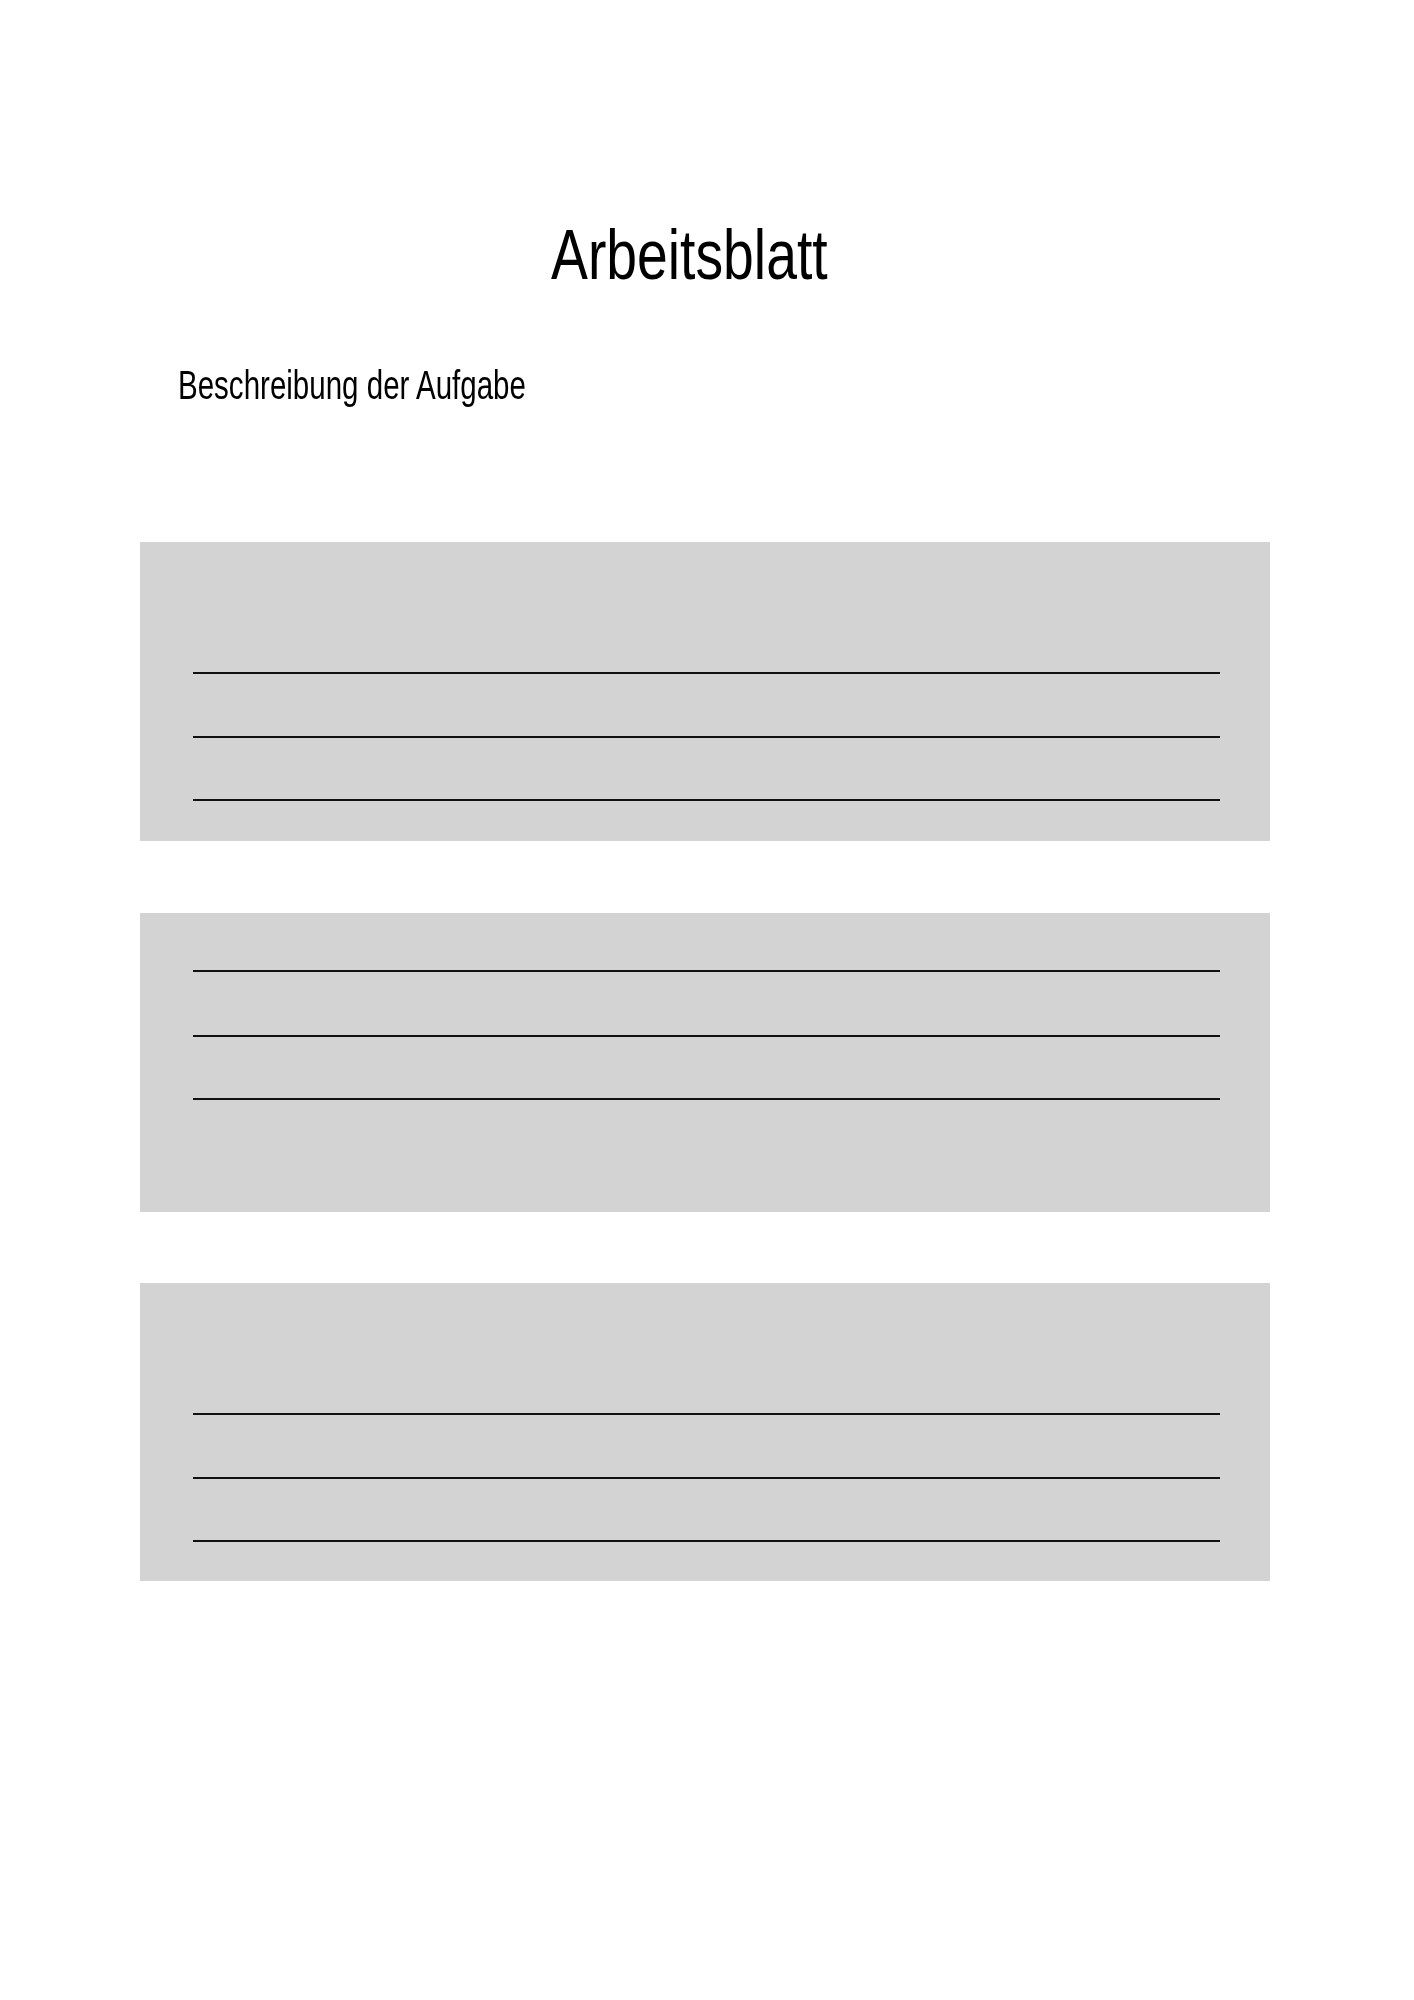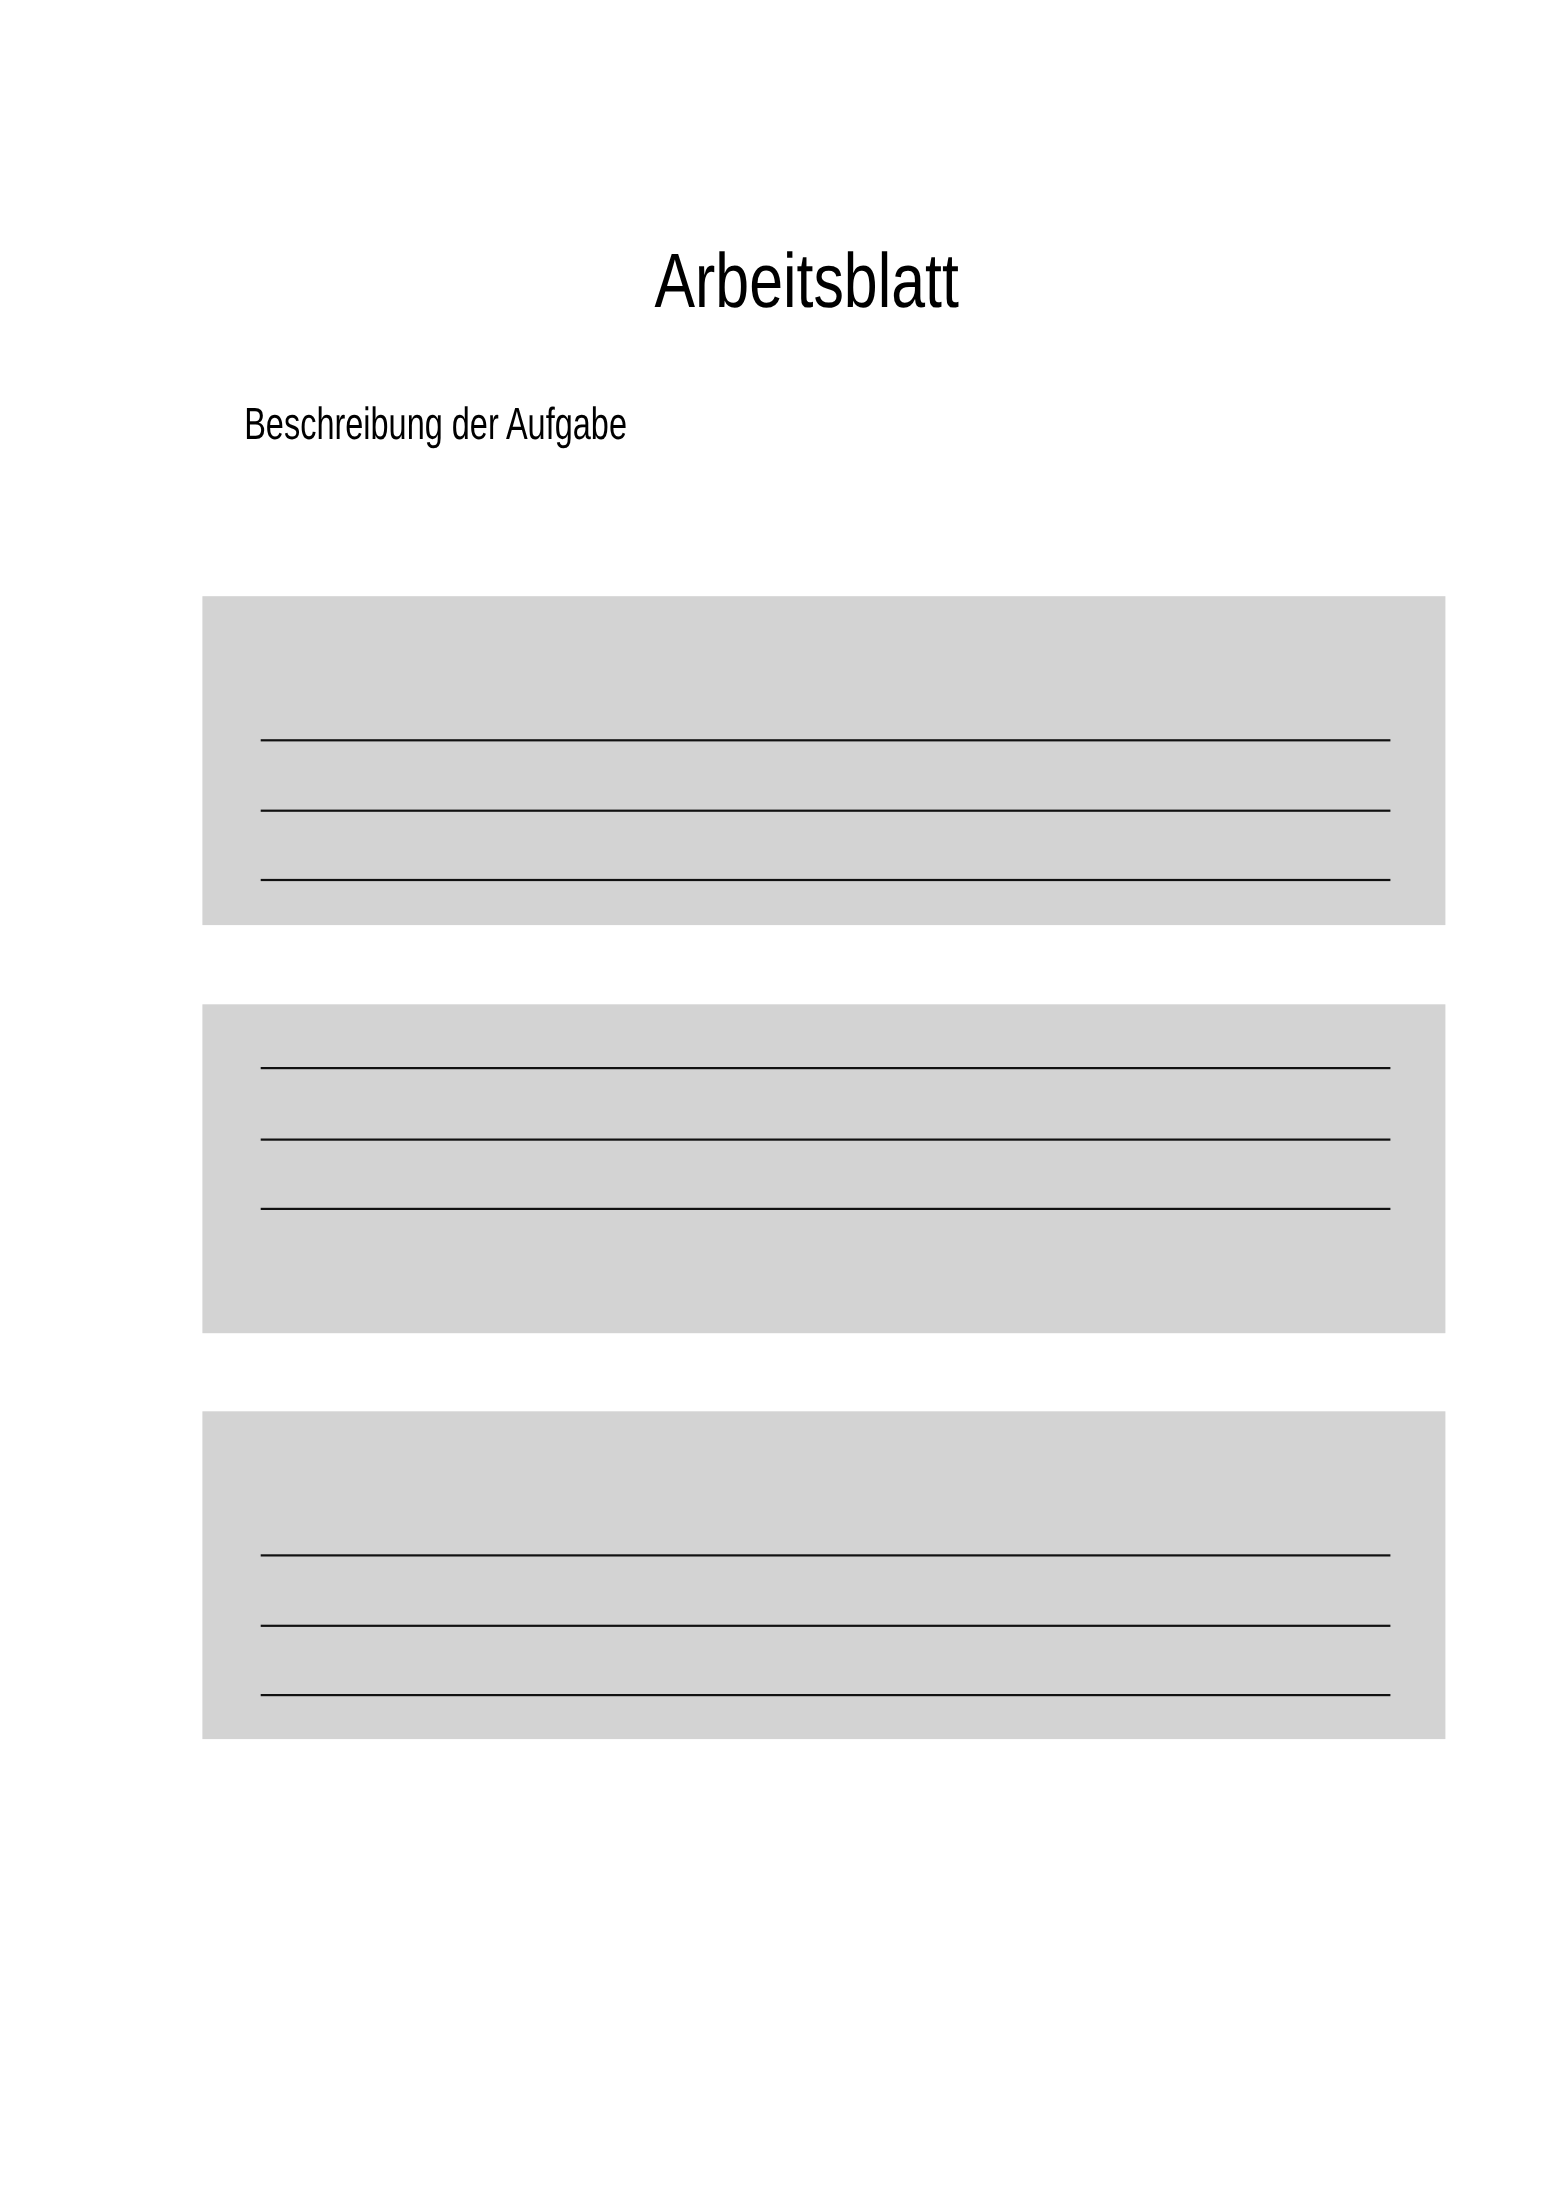--- a/index.html
+++ b/index.html
@@ -8,21 +8,20 @@
     background: #ffffff;
   }
   .page {
     position: relative;
     width: 1302px;
     height: 2000px;
     background: var(--page-bg, #ffffff);
     overflow: hidden;
     font-family: "Liberation Sans", sans-serif;
     color: var(--text-color, #000000);
-    margin-left: 44px;
   }
   .worksheet-title {
     position: absolute;
     left: 551px;
     top: 220px;
     margin: 0;
     font-size: 70px;
     font-weight: 400;
     line-height: 1;
     white-space: nowrap;

